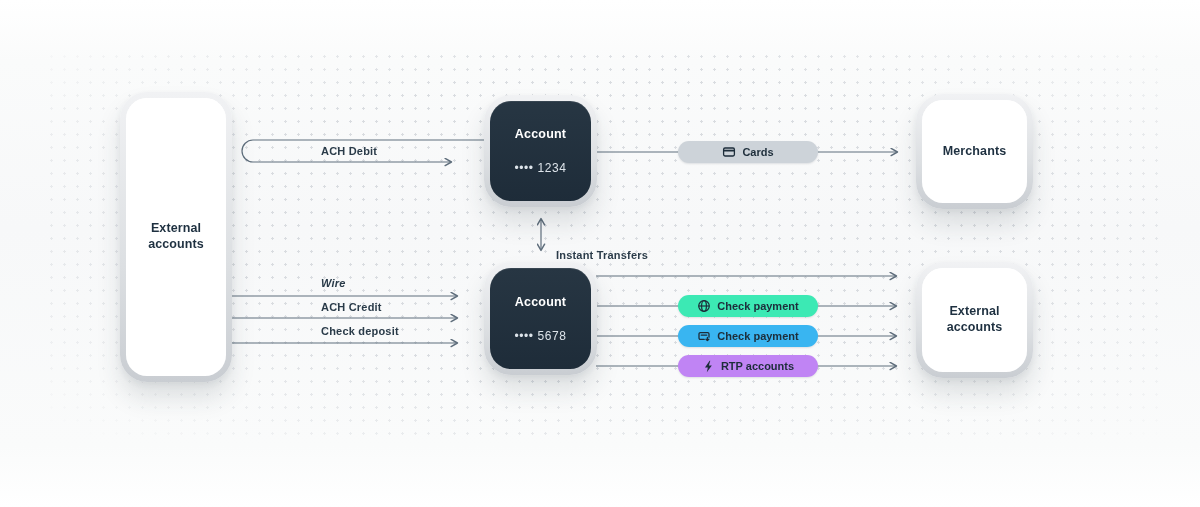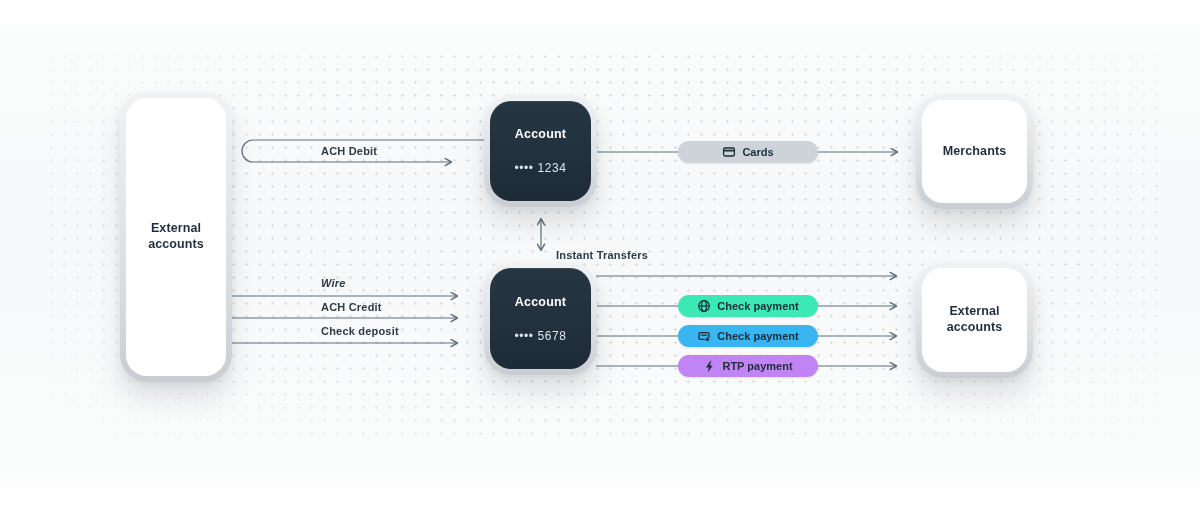--- a/index.html
+++ b/index.html
@@ -146,15 +146,15 @@
     </span>
     <span>Check payment</span>
   </div>
 
   <div class="pill" style="left: 678px; top: 355px; background: rgb(192, 132, 244);">
     <span>
       <svg width="13" height="13" viewBox="0 0 14 14" fill="#1d2d3a" stroke="none">
         <path d="M8.2,0.9 L3.2,8.1 h3.1 L5.2,13.3 L10.6,5.8 H7.4 L8.9,0.9 Z"></path>
       </svg>
     </span>
-    <span>RTP payment</span>
+    <span>RTP accounts</span>
   </div>
 </div>
 
 </body></html>

